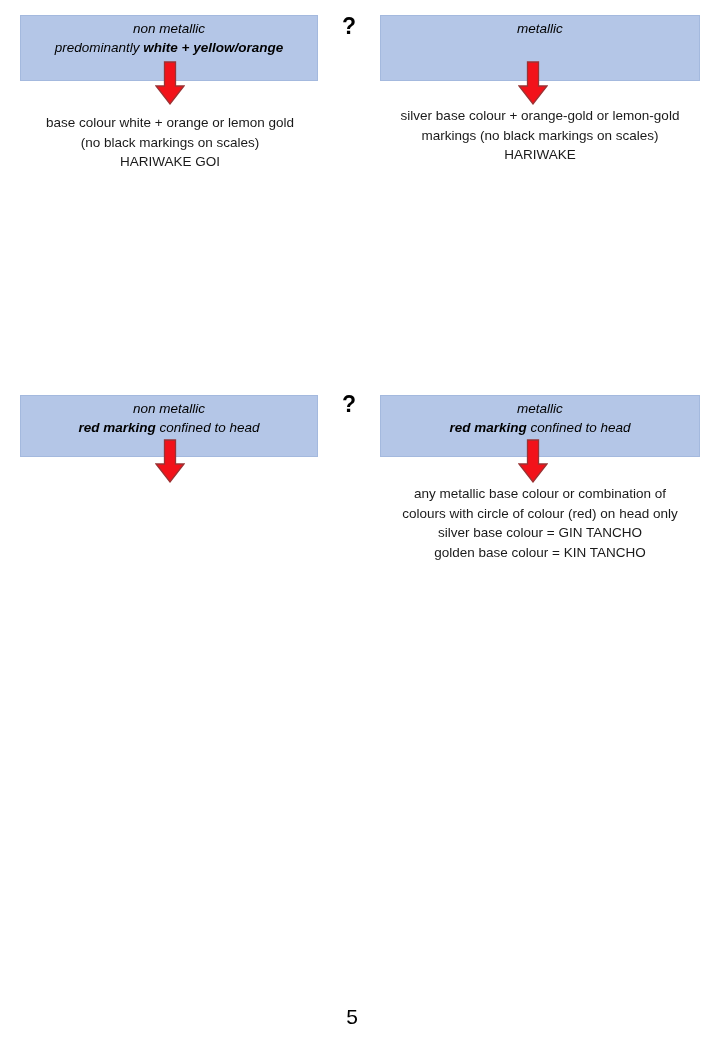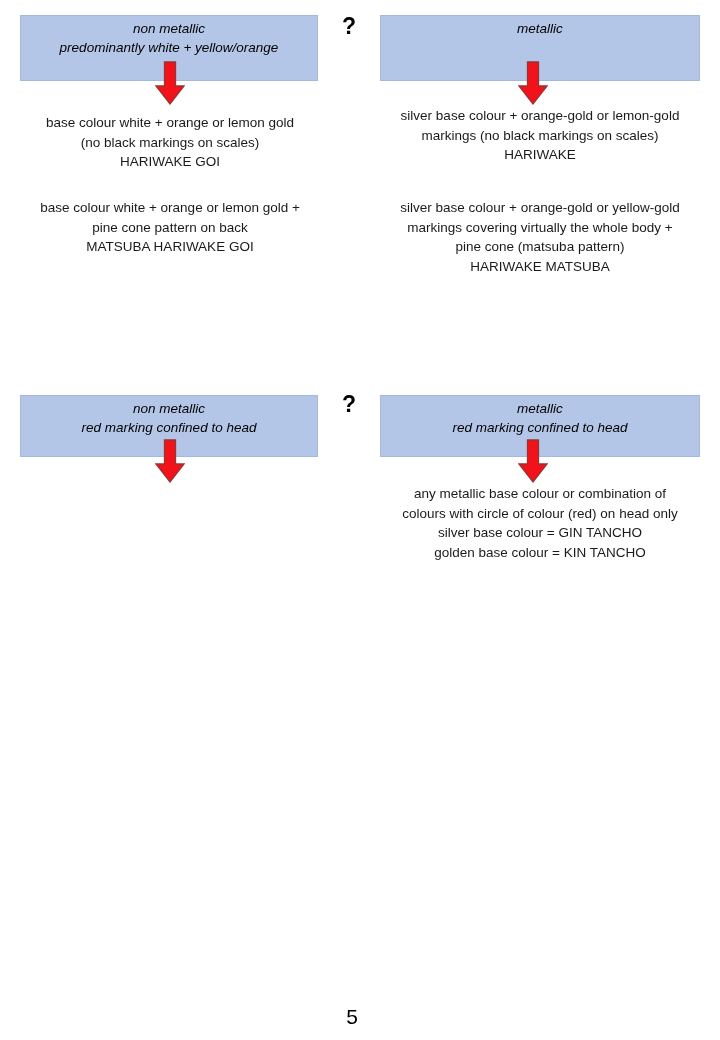--- a/index.html
+++ b/index.html
@@ -5,21 +5,21 @@
   html,body{margin:0;padding:0;background:#fff;}
   .page{
     position:relative;width:720px;height:1040px;background:#ffffff;
     font-family:"Liberation Sans",sans-serif;color:#1f1f1f;overflow:hidden;
   }
   .box{
     position:absolute;background:var(--box-fill);border:1px solid var(--box-border);
     box-sizing:border-box;text-align:center;font-style:italic;font-size:13.5px;
     line-height:19px;padding-top:3px;color:#000;
   }
-  .box .b{font-weight:normal;}
+  .box .b{font-weight:bold;}
   .para{
     position:absolute;width:340px;text-align:center;font-size:13.5px;
     line-height:19.5px;white-space:pre-line;color:#1a1a1a;
   }
   .qmark{
     position:absolute;width:30px;text-align:center;font-weight:bold;
     font-size:23px;line-height:26px;color:#000;
   }
   .arrow{position:absolute;width:30px;height:44px;z-index:2;}
   .arrow polygon{fill:var(--arrow-fill);stroke:var(--arrow-stroke);stroke-width:1.3;}
@@ -68,27 +68,20 @@
   <svg class="arrow" id="a1r" viewBox="0 0 30 44">
     <polygon points="9.5,1 20.5,1 20.5,25 29,25 15,43 1,25 9.5,25"></polygon>
   </svg>
 
   <div class="para" id="p1l1">base colour white + orange or lemon gold
 (no black markings on scales)
 HARIWAKE GOI</div>
   <div class="para" id="p1r1">silver base colour + orange-gold or lemon-gold
 markings (no black markings on scales)
 HARIWAKE</div>
-  <div class="para" id="p1l2">base colour white + orange or lemon gold +
-pine cone pattern on back
-MATSUBA HARIWAKE GOI</div>
-  <div class="para" id="p1r2">silver base colour + orange-gold or yellow-gold
-markings covering virtually the whole body +
-pine cone (matsuba pattern)
-HARIWAKE MATSUBA</div>
 
   <div class="box" id="b2l">
     <div>non metallic</div>
     <div><span class="b">red marking</span><span> confined to head</span></div>
   </div>
 
   <div class="qmark" id="q2">?</div>
 
   <div class="box" id="b2r">
     <div>metallic</div>

